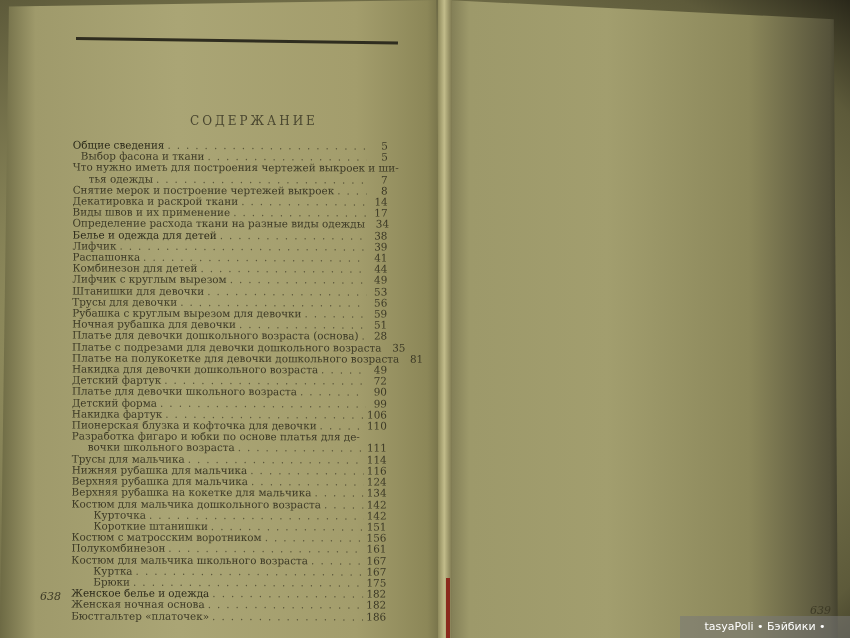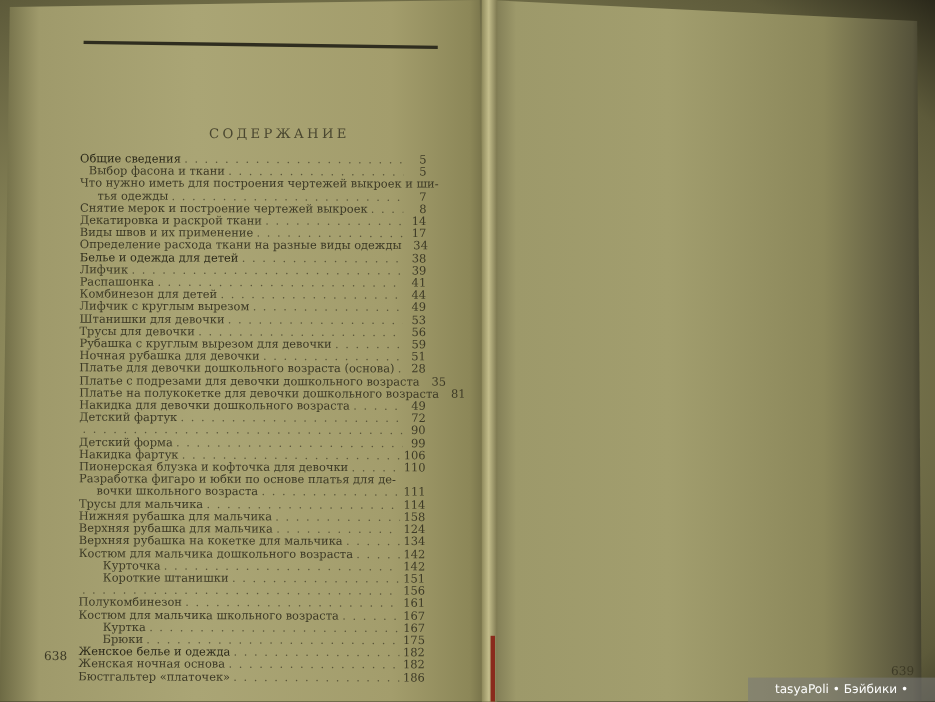--- a/index.html
+++ b/index.html
@@ -20,21 +20,21 @@
   .entry .label{flex:0 0 auto;}
   .entry .dots{flex:1 1 auto;overflow:hidden;color:#5a563a;letter-spacing:6px;margin:0 3px;}
   .entry .dots::after{content:"................................................................";}
   .entry .num{flex:0 0 auto;min-width:18px;text-align:right;}
   .entry.bold .label{font-weight:normal;color:#2c2a1a;}
   .entry.ind1{padding-left:8px;}
   .entry.ind2{padding-left:22px;}
   .entry.wrap{flex-direction:column;align-items:stretch;}
   .entry.wrap .l1{white-space:nowrap;}
   .entry.wrap .l2{display:flex;padding-left:16px;}
-  .pagenum{position:absolute;font-size:11px;color:#3d3a26;}
+  .pagenum{position:absolute;font-size:11px;color:#3d3a26;font-style:italic;}
   .pn-left{left:40px;top:590px;}
   .pn-right{left:810px;top:604px;}
   .watermark{position:absolute;right:0;bottom:0;width:170px;height:22px;background:rgba(120,120,120,0.55);color:#fff;
     font-family:"DejaVu Sans",sans-serif;font-size:11px;line-height:22px;text-align:center;}
 </style>
 </head>
 <body>
 
 <div class="scene"></div>
 
@@ -144,20 +144,21 @@
         <span class="label">Накидка для девочки дошкольного возраста</span>
         <span class="dots"></span>
         <span class="num">49</span>
       </div>
       <div class="entry ">
         <span class="label">Детский фартук</span>
         <span class="dots"></span>
         <span class="num">72</span>
       </div>
       <div class="entry ">
+        <span class="label">Платье для девочки школьного возраста</span>
         <span class="dots"></span>
         <span class="num">90</span>
       </div>
       <div class="entry ">
         <span class="label">Детский форма</span>
         <span class="dots"></span>
         <span class="num">99</span>
       </div>
       <div class="entry ">
         <span class="label">Накидка фартук</span>
@@ -178,21 +179,21 @@
         </div>
       </div>
       <div class="entry ">
         <span class="label">Трусы для мальчика</span>
         <span class="dots"></span>
         <span class="num">114</span>
       </div>
       <div class="entry ">
         <span class="label">Нижняя рубашка для мальчика</span>
         <span class="dots"></span>
-        <span class="num">158</span>
+        <span class="num">116</span>
       </div>
       <div class="entry ">
         <span class="label">Верхняя рубашка для мальчика</span>
         <span class="dots"></span>
         <span class="num">124</span>
       </div>
       <div class="entry ">
         <span class="label">Верхняя рубашка на кокетке для мальчика</span>
         <span class="dots"></span>
         <span class="num">134</span>
@@ -206,20 +207,21 @@
         <span class="label">Курточка</span>
         <span class="dots"></span>
         <span class="num">142</span>
       </div>
       <div class="entry ind2">
         <span class="label">Короткие штанишки</span>
         <span class="dots"></span>
         <span class="num">151</span>
       </div>
       <div class="entry ">
+        <span class="label">Костюм с матросским воротником</span>
         <span class="dots"></span>
         <span class="num">156</span>
       </div>
       <div class="entry ">
         <span class="label">Полукомбинезон</span>
         <span class="dots"></span>
         <span class="num">161</span>
       </div>
       <div class="entry ">
         <span class="label">Костюм для мальчика школьного возраста</span>

